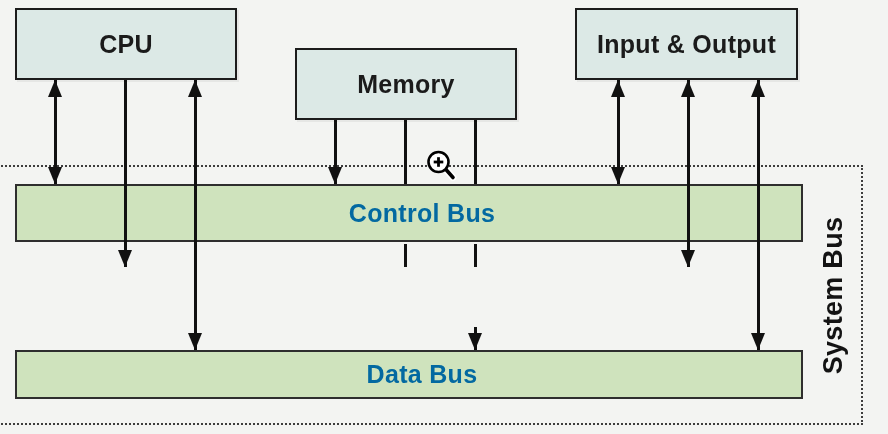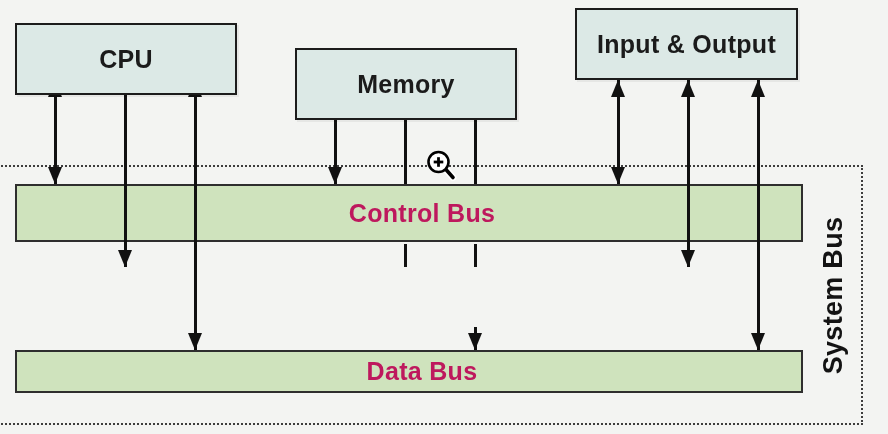--- a/index.html
+++ b/index.html
@@ -17,35 +17,35 @@
   }
   
   .box{
     position:absolute;top:8px;height:72px;box-sizing:border-box;
     background:#dce9e6;border:2px solid #1c1c1c;
     display:flex;align-items:center;justify-content:center;
     font-size:25px;font-weight:bold;color:#1b1b1b;letter-spacing:.3px;
     box-shadow:2px 2px 0 rgba(0,0,0,0.05);
     z-index:3;
   }
-  #box-cpu{left:15px;width:222px;margin-top:15px;}
+  #box-cpu{left:15px;width:222px;}
   #box-memory{left:295px;width:222px;margin-top:40px;}
   #box-io{left:575px;width:223px;align-items:center;}
   
   .bus{
     position:absolute;left:15px;width:788px;box-sizing:border-box;
     background:#cfe3bd;border:2px solid #2e2e2e;
     display:flex;align-items:center;justify-content:center;
-    font-size:25px;font-weight:bold;color:#be185d;letter-spacing:.3px;
+    font-size:25px;font-weight:bold;color:#0369a1;letter-spacing:.3px;
     z-index:1;
   }
   .bus .bus-label{padding-left:26px;}
   #bus-control{top:184px;height:58px;}
   #bus-address{top:267px;height:58px;}
-  #bus-data{top:350px;height:43px;}
+  #bus-data{top:350px;height:49px;}
   
   .vline{position:absolute;width:3px;background:#111;z-index:2;}
   
   .arr{position:absolute;width:0;height:0;z-index:2;
        border-left:7px solid transparent;border-right:7px solid transparent;}
   .arr.up{border-bottom:17px solid #111;}
   .arr.down{border-top:17px solid #111;}
   
   .sysbus-label-wrap{
     position:absolute;left:805px;top:165px;width:58px;height:260px;

